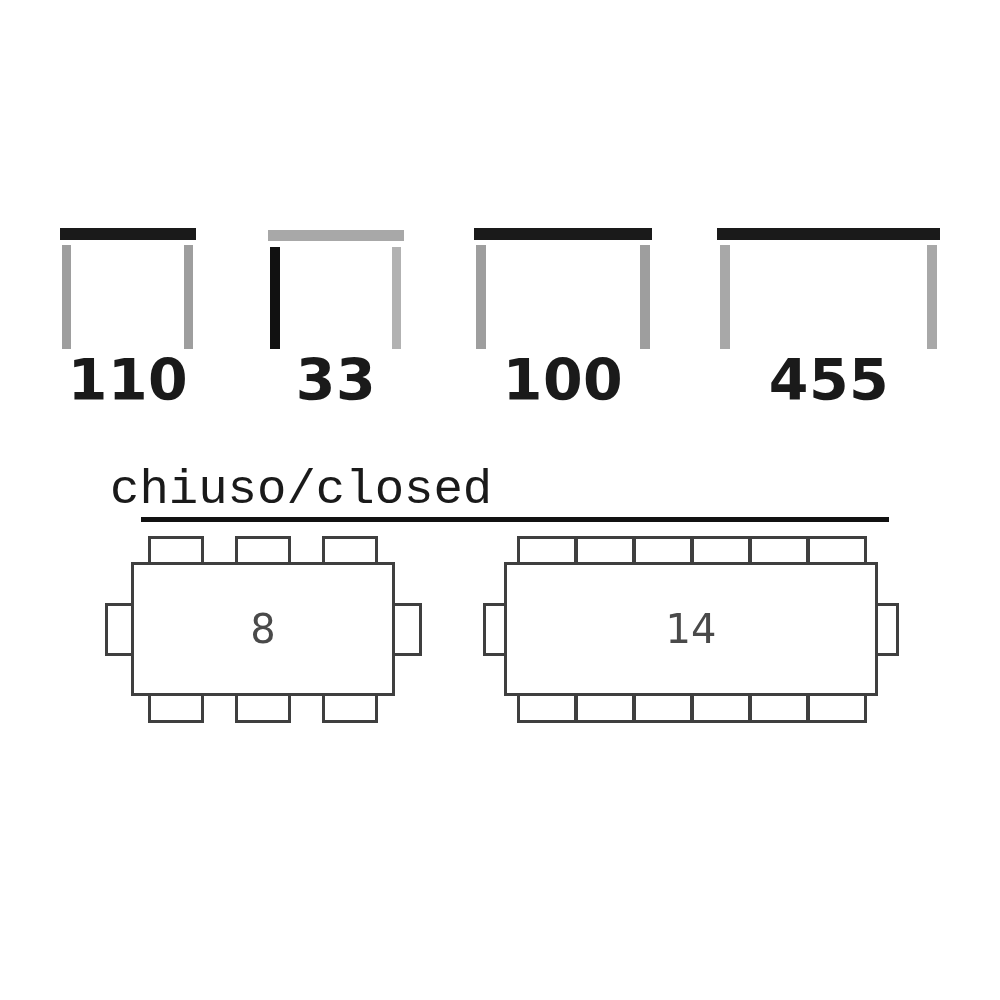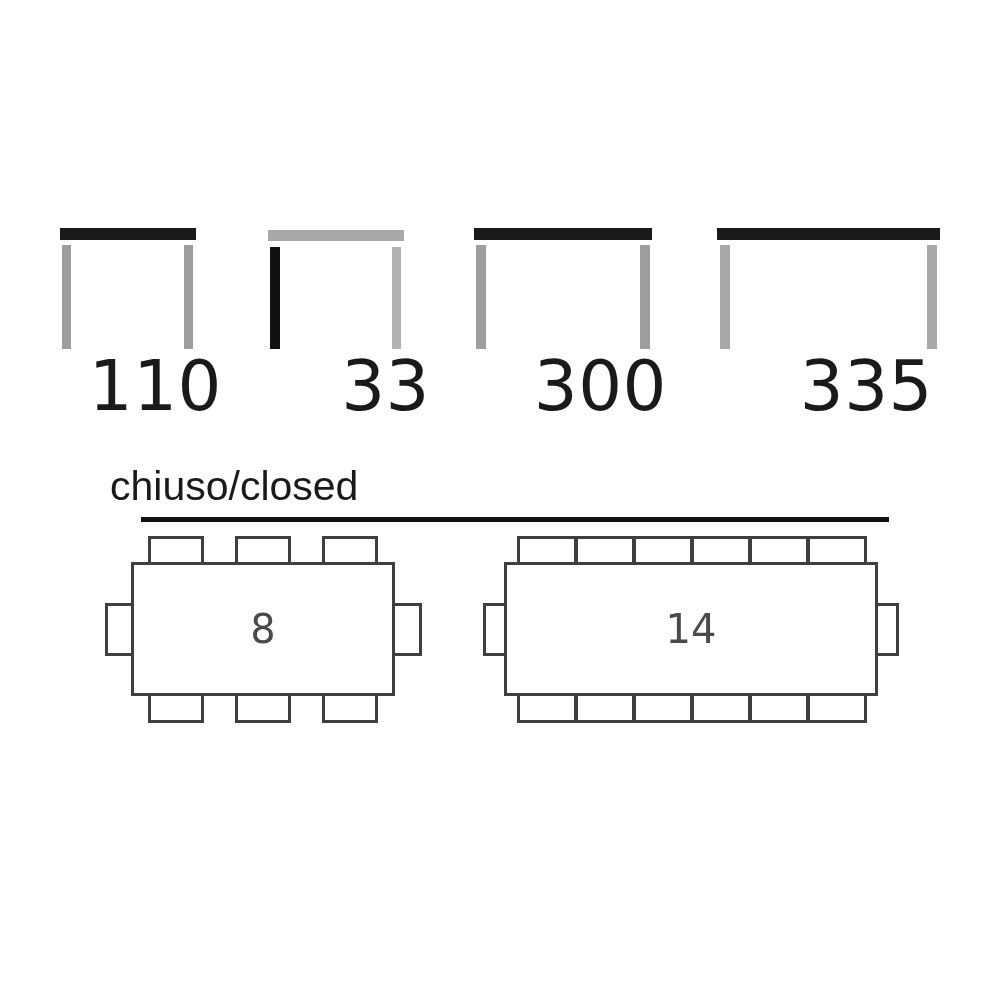--- a/index.html
+++ b/index.html
@@ -38,36 +38,36 @@
   .dim-bar {
     position: absolute;
     border-radius: 0;
   }
   .dim-leg {
     position: absolute;
   }
   .dim-label {
     position: absolute;
     top: 352px;
-    text-align: right;
+    text-align: center;
     font-family: "DejaVu Sans", sans-serif;
-    font-size: 69px;
-    font-weight: 400;
+    font-size: 57px;
+    font-weight: 700;
     letter-spacing: 0.5px;
     color: #1a1a1a;
     line-height: 1;
     white-space: nowrap;
   }
 
   
   .caption {
     position: absolute;
     top: 466px;
-    font-family: Liberation Sans, sans-serif;
-    font-size: 41px;
+    font-family: Liberation Mono, monospace;
+    font-size: 49px;
     font-weight: 400;
     color: #1a1a1a;
     line-height: 1;
     white-space: nowrap;
   }
   #caption-closed { left: 110px; }
   #caption-open  { left: 562px; }
 
   .divider {
     position: absolute;
@@ -126,28 +126,28 @@
       <div class="dim-bar" style="left:0px; top:230px; width:136px; height:11px; background:#a8a8a8;"></div>
       <div class="dim-leg" style="left:2px; top:247px; width:10px; height:102px; background:#111111;"></div>
       <div class="dim-leg" style="left:124px; top:247px; width:9px; height:102px; background:#b2b2b2;"></div>
       <div class="dim-label" style="left:-26px; width:188px;">33</div>
     </div>
 
     <div class="dim-item" id="dim-2" style="left:474px; width:178px;">
       <div class="dim-bar" style="left:0px; top:228px; width:178px; height:12px; background:#1a1a1a;"></div>
       <div class="dim-leg" style="left:2px; top:245px; width:10px; height:104px; background:#9e9e9e;"></div>
       <div class="dim-leg" style="left:166px; top:245px; width:10px; height:104px; background:#9e9e9e;"></div>
-      <div class="dim-label" style="left:-15px; width:208px;">300</div>
+      <div class="dim-label" style="left:-15px; width:208px;">100</div>
     </div>
 
     <div class="dim-item" id="dim-3" style="left:717px; width:223px;">
       <div class="dim-bar" style="left:0px; top:228px; width:223px; height:12px; background:#1a1a1a;"></div>
       <div class="dim-leg" style="left:3px; top:245px; width:10px; height:104px; background:#a8a8a8;"></div>
       <div class="dim-leg" style="left:210px; top:245px; width:10px; height:104px; background:#a8a8a8;"></div>
-      <div class="dim-label" style="left:8px; width:208px;">335</div>
+      <div class="dim-label" style="left:8px; width:208px;">455</div>
     </div>
 
   </div>
 
   <div class="caption" id="caption-closed">chiuso/closed</div>
 
 
   <div class="divider"></div>
 
   <div class="plan" id="plan-closed" style="left:0px; top:0px; width:1000px; height:1000px;">

